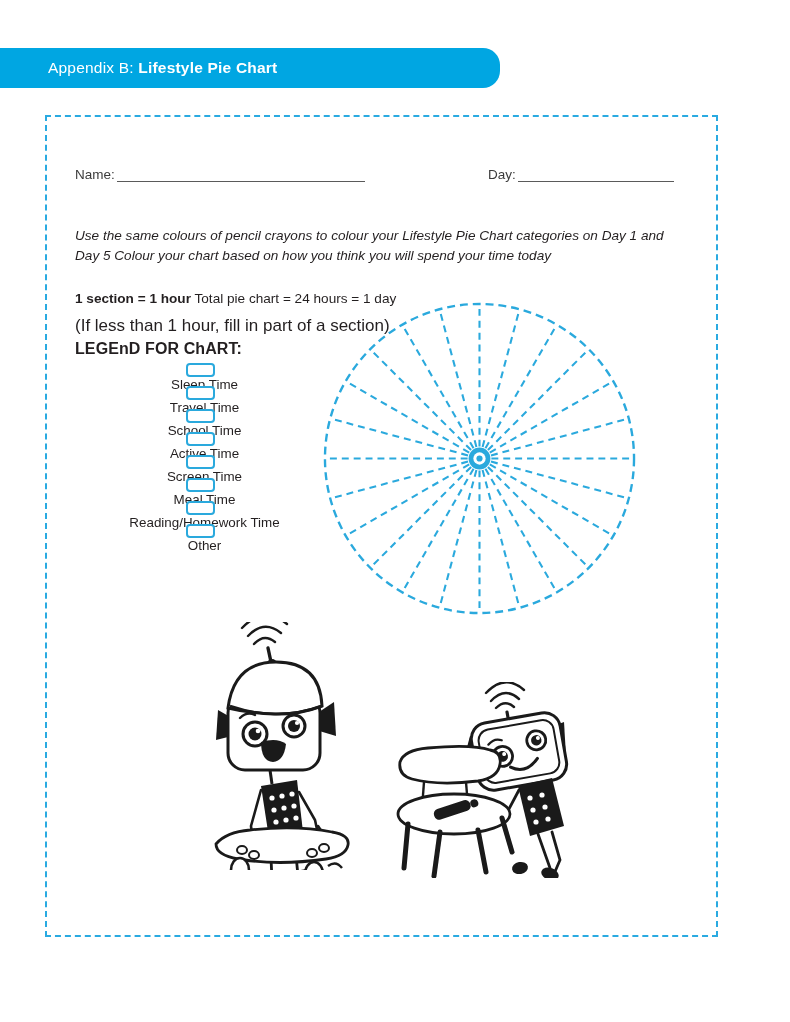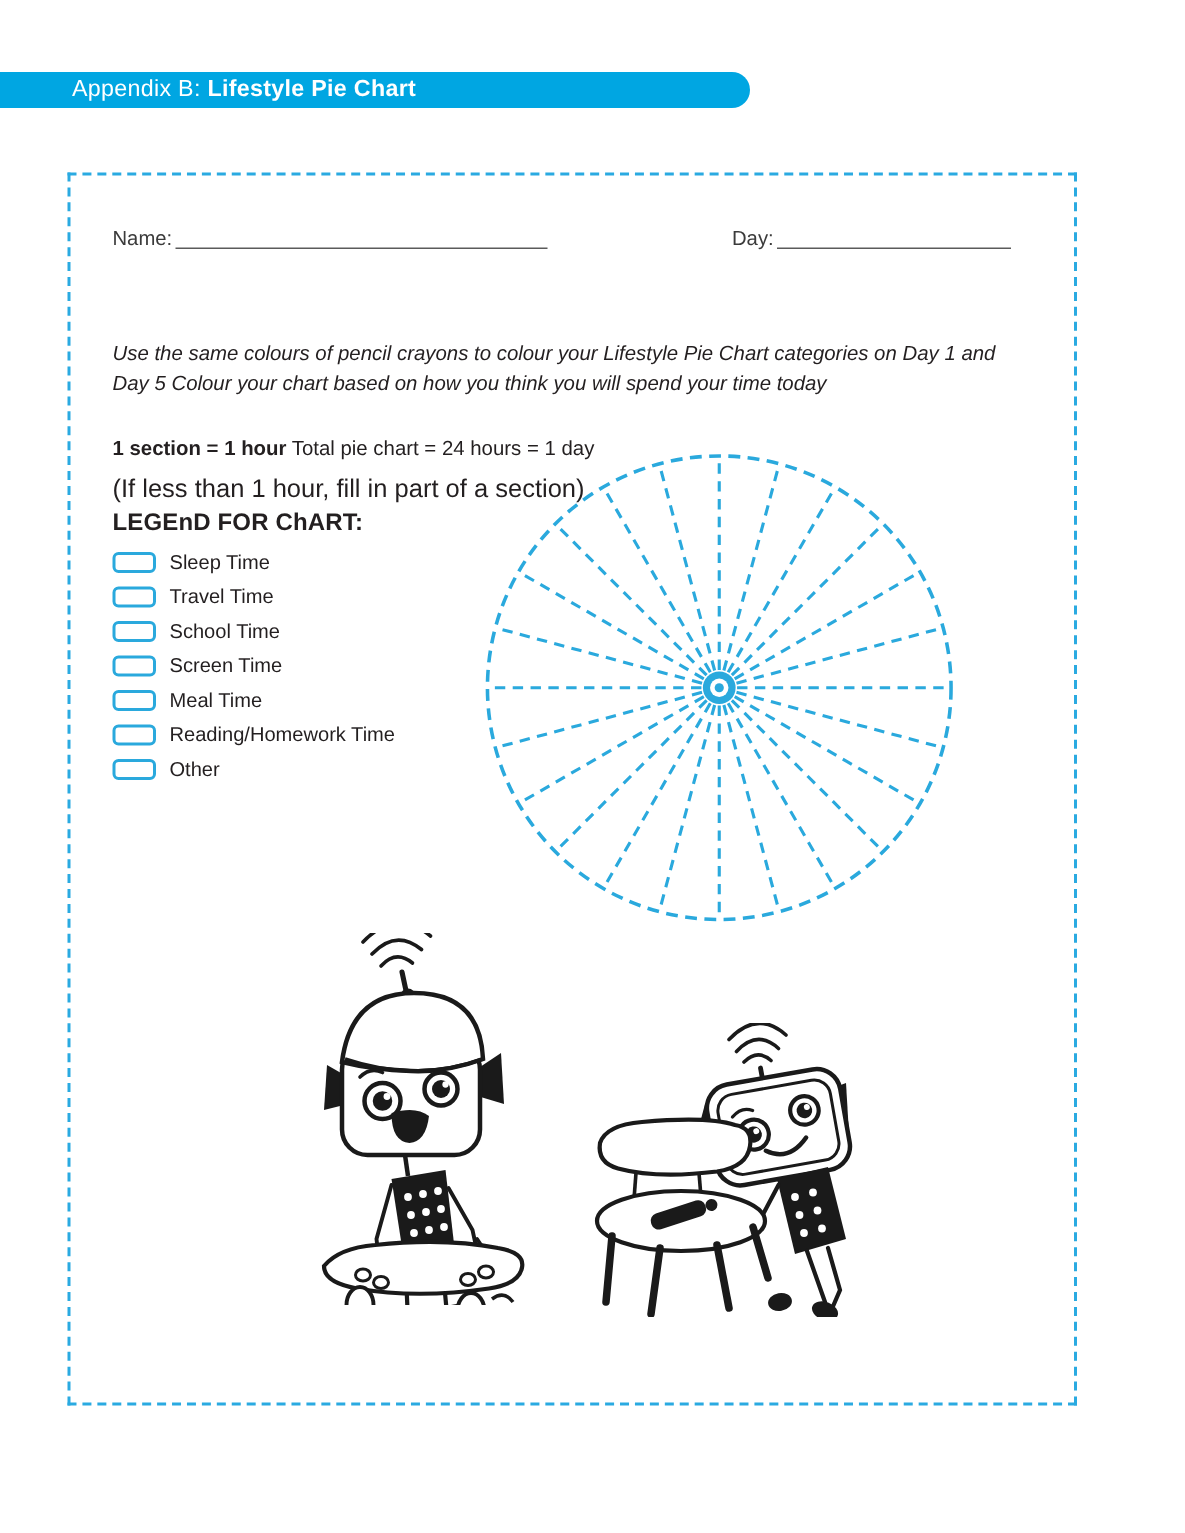--- a/index.html
+++ b/index.html
@@ -15,21 +15,21 @@
     font-family: "Liberation Sans", sans-serif;
     color: #231f20;
   }
 
   
   #header-banner {
     position: absolute;
     left: 0;
     top: 48px;
     width: 500px;
-    height: 24px;
+    height: 40px;
     background: #00a6e2;
     border-radius: 0 17px 17px 0;
   }
   #header-banner .banner-text {
     position: absolute;
     left: 48px;
     top: 50%;
     transform: translateY(-50%);
     white-space: nowrap;
     color: #ffffff;
@@ -51,21 +51,21 @@
   }
 
   
   #name-day-row {
     position: absolute;
     left: 75px;
     top: 160px;
     width: 610px;
     height: 22px;
   }
-  .field { position: absolute; bottom: 16px; display: flex; align-items: flex-end; }
+  .field { position: absolute; bottom: 0; display: flex; align-items: flex-end; }
   .field-label {
     font-size: 13.5px;
     color: #3b3b3b;
     line-height: 15px;
     white-space: nowrap;
   }
   .field-rule {
     border-bottom: 1.6px solid #5a5a5a;
     height: 14px;
     margin-left: 2px;
@@ -119,20 +119,21 @@
   #legend-list {
     position: absolute;
     left: 75px;
     top: 363px;
     width: 250px;
   }
   .legend-item {
     display: flex;
     align-items: center;
     height: 23px;
+    flex-direction: column;
   }
   .legend-box {
     width: 29px;
     height: 14px;
     border: 2px solid #2aa9dd;
     border-radius: 4px;
     background: #ffffff;
     box-sizing: border-box;
     flex: 0 0 auto;
   }
@@ -208,20 +209,24 @@
     <span class="legend-box"></span>
     <span class="legend-label">Sleep Time</span>
   </div>
   <div class="legend-item">
     <span class="legend-box"></span>
     <span class="legend-label">Travel Time</span>
   </div>
   <div class="legend-item">
     <span class="legend-box"></span>
     <span class="legend-label">School Time</span>
+  </div>
+  <div class="legend-item">
+    <span class="legend-box"></span>
+    <span class="legend-label">Active Time</span>
   </div>
   <div class="legend-item">
     <span class="legend-box"></span>
     <span class="legend-label">Screen Time</span>
   </div>
   <div class="legend-item">
     <span class="legend-box"></span>
     <span class="legend-label">Meal Time</span>
   </div>
   <div class="legend-item">

